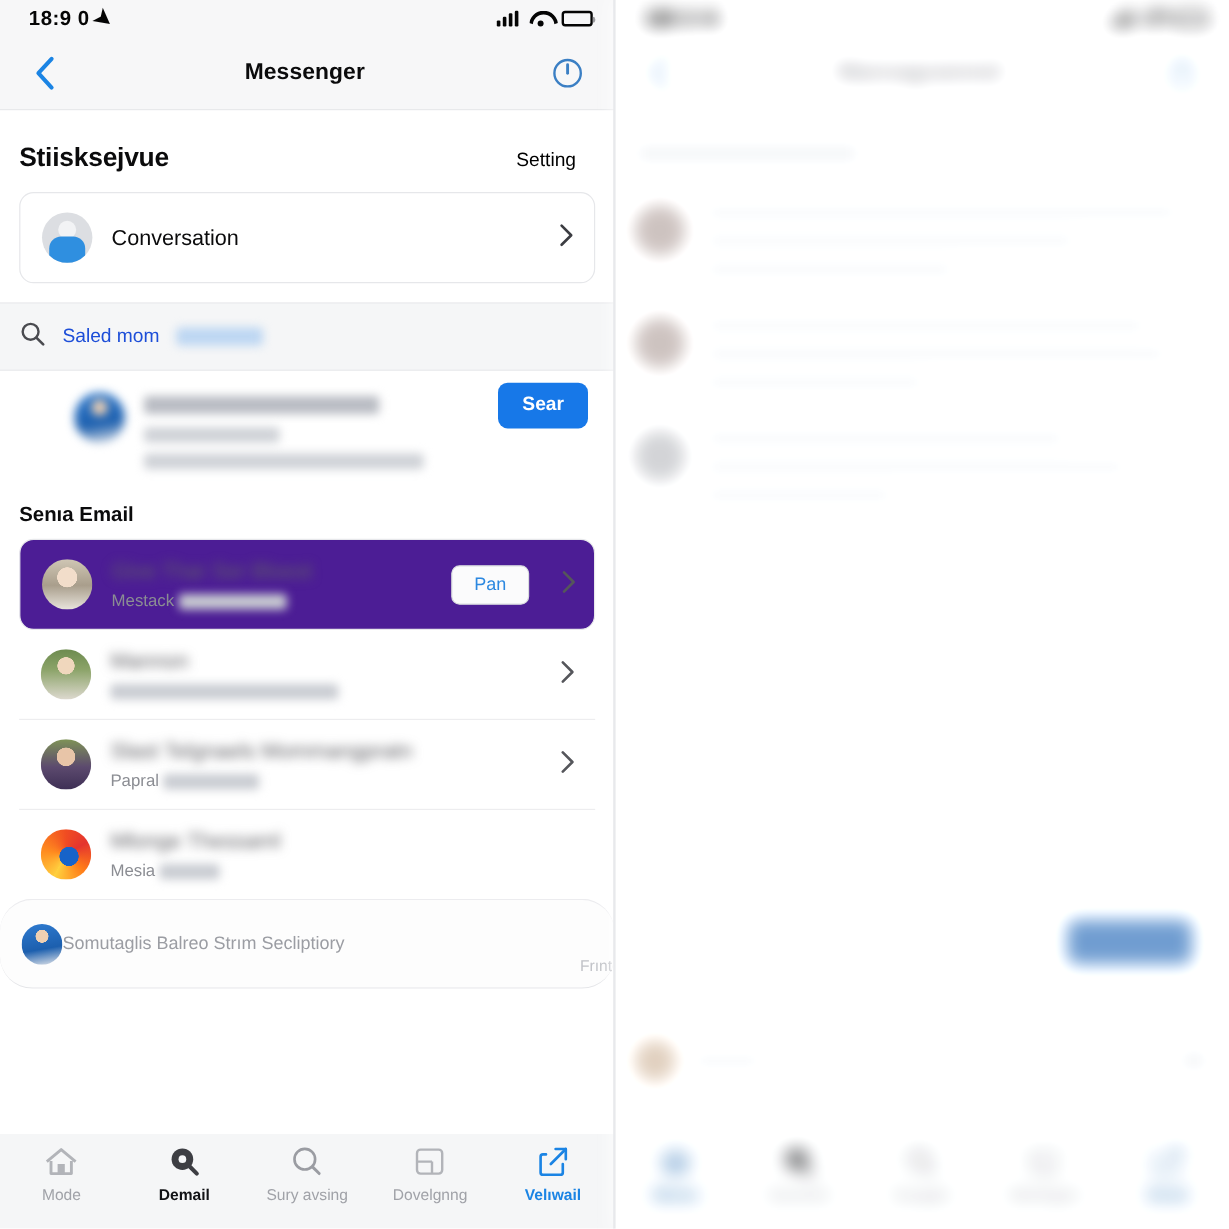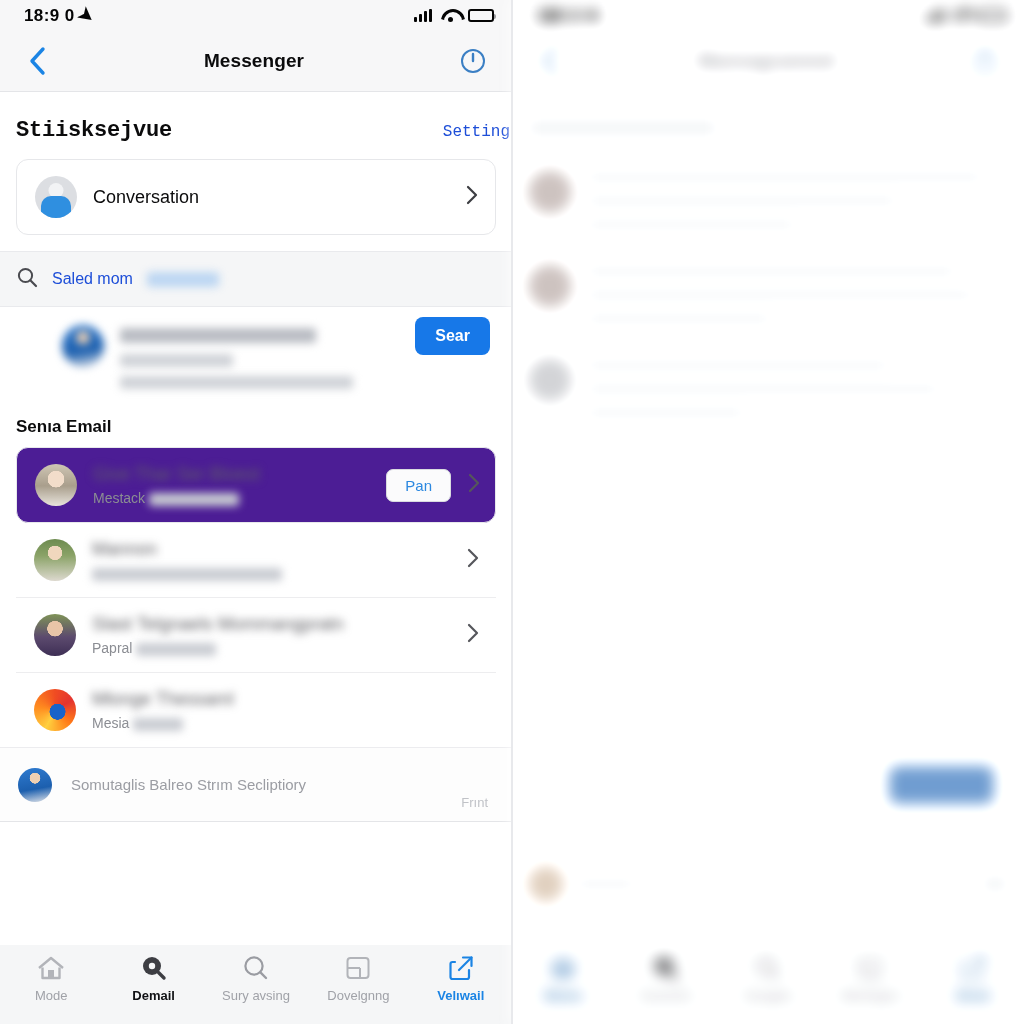--- a/index.html
+++ b/index.html
@@ -47,25 +47,24 @@
   }
   .nav-back { width:30px; height:30px; display:flex; align-items:center; justify-content:center; }
   .nav-back svg { display:block; }
   .nav-title { font-size:19px; font-weight:bold; color:#0b0b0c; letter-spacing:0.1px; }
   .nav-action { width:34px; height:34px; display:flex; align-items:center; justify-content:center; }
 
   
   .sheet { background:#ffffff; }
   .section-head {
     display:flex; align-items:baseline; justify-content:space-between;
-    padding:26px 2px 16px 16px;
-    font-family:Liberation Mono, monospace;
+    padding:26px 32px 16px 16px;
   }
   .section-title { font-size:22px; font-weight:bold; color:#0b0b0c; letter-spacing:-0.2px; }
-  .section-link { font-size:16px; color:#1d4ed8; }
+  .section-link { font-size:16px; color:#000000; }
 
   
   .card {
     margin:0 16px 16px 16px; background:#ffffff; border:1px solid #e6e7ea;
     border-radius:12px; display:flex; align-items:center; gap:16px;
     padding:16px 16px 16px 18px; min-height:72px;
   }
   .card.selected { border:1.5px solid #7fb4e4; }
   .av { width:42px; height:42px; border-radius:50%; flex:none; position:relative; overflow:hidden; background:#d6d8dc; }
   .av.person-1 { background:radial-gradient(circle at 50% 34%, #f0d9c4 0 22%, transparent 23%), linear-gradient(175deg,#6f8f5e 0%,#4e6b45 46%,#2f4a78 100%); }
@@ -116,32 +115,32 @@
     position:absolute; right:22px; top:10px;
   }
 
   
   .list-head { font-size:17px; font-weight:bold; color:#0b0b0c; padding:14px 16px 10px 16px; }
   .list-card { margin:0 16px; background:#4c1d95; border:1px solid #e7e8eb; border-radius:12px; }
   .list-row { display:flex; align-items:center; gap:16px; padding:16px 14px 16px 18px; }
   .row-plain { display:flex; align-items:center; gap:16px; padding:16px 16px 16px 18px; margin:0 16px; border-bottom:1px solid #ededef; position:relative; }
   .btn-ghost {
     background:#fbfbfc; border:1px solid #d9dbdf; border-radius:7px; color:#2c88e0;
-    font-size:15px; padding:7px 18px; font-family:inherit; 
+    font-size:15px; padding:7px 18px; font-family:inherit; margin-right:10px;
   }
   .btn-export {
     background:#1778e8; color:#ffffff; border:none; border-radius:9px;
     font-size:17px; font-weight:bold; padding:12px 32px; font-family:inherit;
     position:absolute; right:28px; top:-8px; z-index:5;
   }
 
   
   .footer-strip {
-    display:flex; align-items:center; gap:19px; padding:11px 24px 11px 18px;
-    border-top:1px solid #ececef; border-bottom:1px solid #e4e5e8; background:#fdfdfd;
+    display:flex; align-items:center; gap:0; padding:11px 2px 11px 18px;
+    border-top:1px solid #ececef; border-bottom:1px solid #e4e5e8; background:#fdfdfd;border-radius:27px;
   }
   .av-sm { width:34px; height:34px; border-radius:50%; flex:none; }
   .footer-text { flex:1; font-size:15px; color:#9b9da3; }
   .footer-right { font-size:13px; color:#c0c2c7;margin-top:36px; }
 
   
   .tabbar {
     position:absolute; left:0; bottom:0; width:100%; height:79px;
     background:#f5f6f7; display:flex; align-items:flex-start; padding-top:10px;
   }

